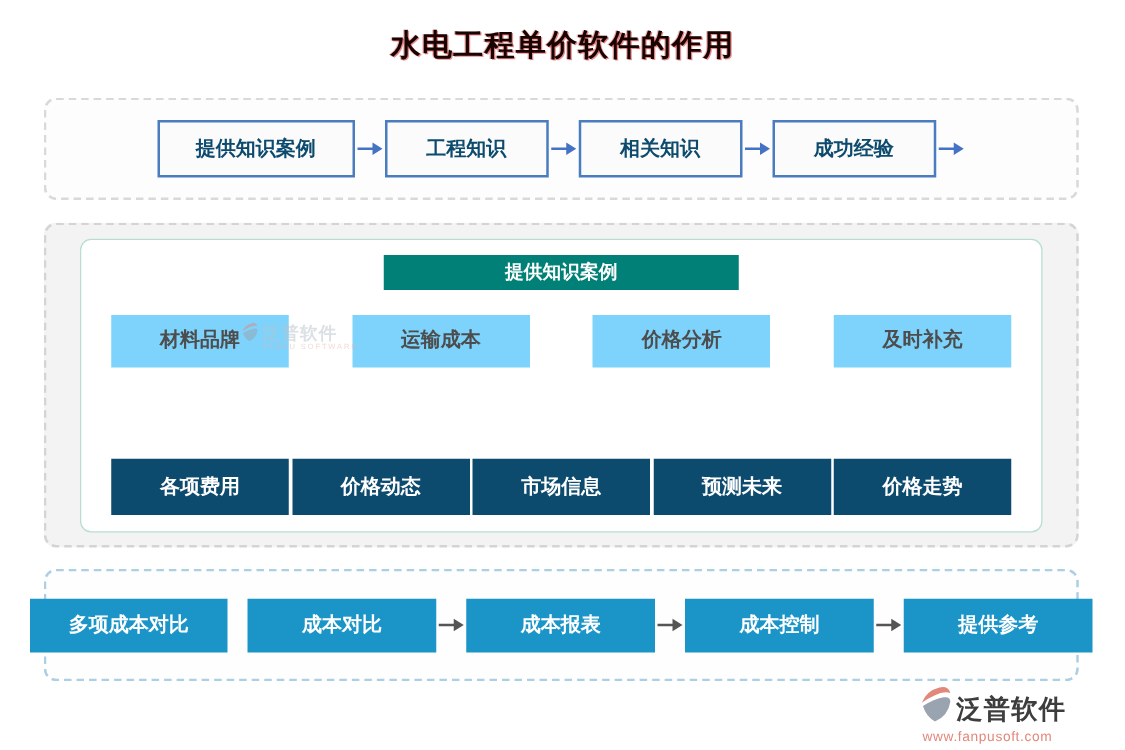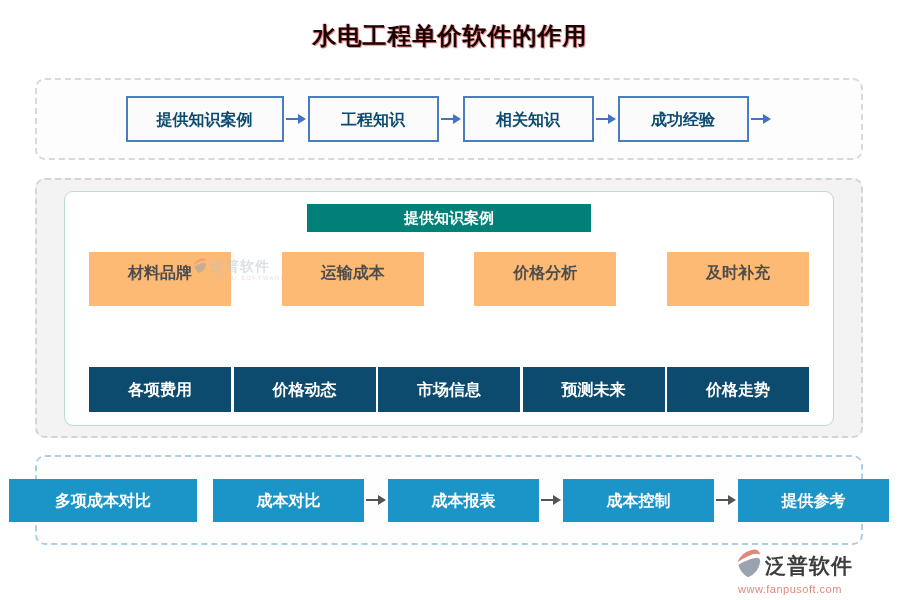--- a/index.html
+++ b/index.html
@@ -22,41 +22,41 @@
 
   
   .wbox{box-sizing:border-box;height:46px;line-height:43px;text-align:center;
         background:#fbfbfb;border:2px solid #4a7dbf;color:#0c4a6e;
         font-size:16px;font-weight:bold;flex:0 0 auto;}
   .w-lg{width:158px}.w-md{width:131px}
 
   
   .bluebox{box-sizing:border-box;height:43px;line-height:43px;text-align:center;
            background:#1b95c8;color:#fff;font-size:16px;font-weight:bold;flex:0 0 auto;}
-  .b-lg{width:188px}.b-md{width:151px}
+  .b-lg{width:158px}.b-md{width:151px}
   .spacer16{width:16px;flex:0 0 auto;}
 
   
   .arrow{position:relative;width:24px;height:12px;flex:0 0 auto;}
   .arrow::before{content:'';position:absolute;left:2px;top:5px;width:13px;height:2px;background:var(--c);}
   .arrow::after{content:'';position:absolute;right:2px;top:1px;width:0;height:0;
                 border-left:8px solid var(--c);border-top:5px solid transparent;border-bottom:5px solid transparent;}
   .arrow-blue{--c:#4472c4;}
   .arrow-gray{--c:#555555;}
 
   
   .inner-panel{position:absolute;left:27px;right:27px;top:11px;bottom:10px;
                background:#fff;border:1px solid #b9ddd2;border-radius:9px;}
   .teal-header{position:absolute;left:50%;transform:translateX(-50%);width:284px;height:28px;
                line-height:28px;text-align:center;background:#018077;color:#fff;
                font-size:15px;font-weight:bold;}
   .th-1{top:12px}.th-2{top:126px}
   .grid-row{position:absolute;left:24px;right:24px;display:flex;justify-content:space-between;}
   .gr-1{top:60px}.gr-2{top:175px}
-  .graybox{width:142px;height:54px;line-height:42px;text-align:center;background:#fdba74;
+  .graybox{width:142px;height:42px;line-height:42px;text-align:center;background:#7dd3fc;
            color:#4d4d4d;font-size:16px;font-weight:bold;}
   .greenbox{width:142px;height:45px;line-height:45px;text-align:center;background:#0c4a6e;
             color:#fff;font-size:16px;font-weight:bold;}
 
   
   .watermark{position:absolute;left:192px;top:258px;display:flex;align-items:flex-start;opacity:.5;}
   .watermark .wm-text{font-size:14px;font-weight:bold;color:#b9c2cc;letter-spacing:1px;line-height:16px;}
   .watermark .wm-sub{font-size:6px;color:#e7b3aa;letter-spacing:1.5px;line-height:8px;}
 
   

